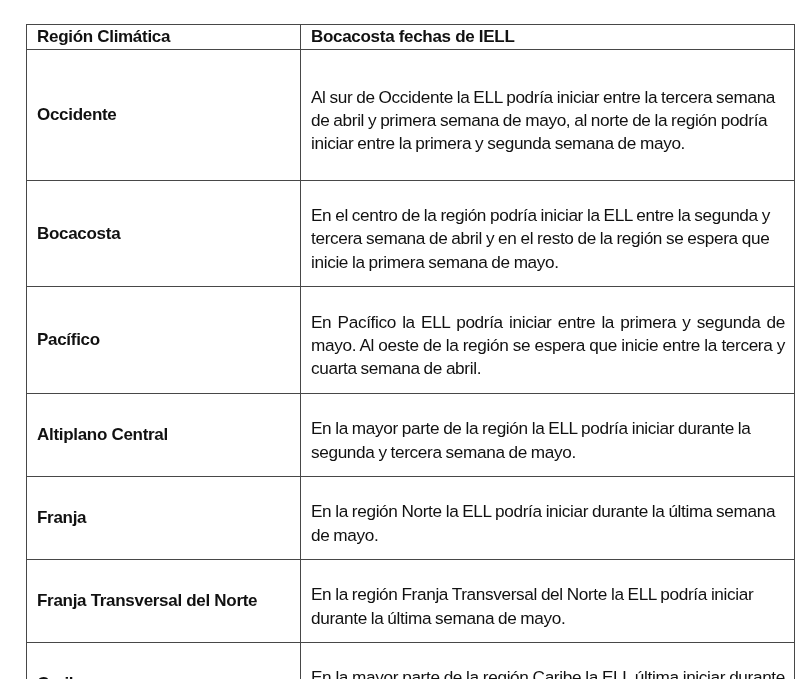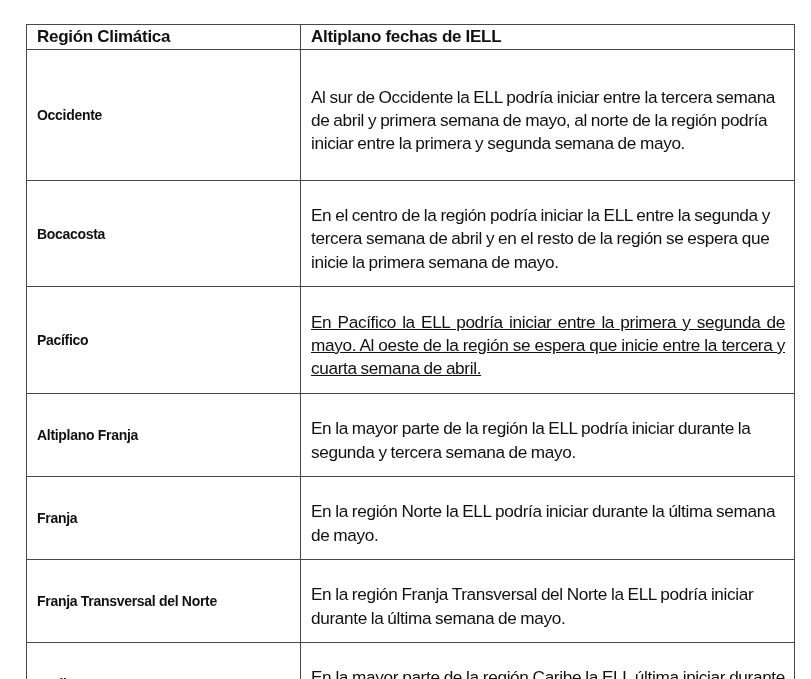--- a/index.html
+++ b/index.html
@@ -35,32 +35,32 @@
     th {
       font-weight: bold;
       font-size: 17px;
       height: 24px;
       padding: 0 0 0 10px;
       letter-spacing: -0.3px;
       line-height: 22px;
     }
     td.region {
       font-weight: bold;
-      font-size: 14px;
+      font-size: 17px;
       padding: 0 0 0 10px;
       letter-spacing: -0.3px;
     }
     td.desc {
       font-size: 17.2px;
       line-height: 23.2px;
       padding: 17px 9px 6px 10px;
       letter-spacing: -0.35px;
       word-spacing: -0.5px;
     }
-    td.desc.justify { text-align: justify; text-decoration: underline; }
+    td.desc.justify { text-align: justify; }
     tr.r-occidente td { height: 107px; }
     tr.r-bocacosta td { height: 82px; }
     tr.r-pacifico td { height: 83px; }
     tr.r-altiplano td { height: 59px; }
     tr.r-valles td { height: 59px; }
     tr.r-norte td { height: 59px; }
     tr.r-franja td { height: 59px; }
     tr.r-caribe td { height: 58px; }
   </style>
 </head>
@@ -68,38 +68,38 @@
 
 <div class="table-wrap">
   <table>
     <colgroup>
       <col class="c1">
       <col class="c2">
     </colgroup>
     <thead>
       <tr>
         <th>Región Climática</th>
-        <th>Altiplano fechas de IELL</th>
+        <th>Bocacosta fechas de IELL</th>
       </tr>
     </thead>
     <tbody>
       <tr class="r-occidente">
         <td class="region">Occidente</td>
         <td class="desc">Al sur de Occidente la ELL podría iniciar entre la tercera semana de abril y primera semana de mayo, al norte de la región podría iniciar entre la primera y segunda semana de mayo.</td>
       </tr>
       <tr class="r-bocacosta">
         <td class="region">Bocacosta</td>
         <td class="desc">En el centro de la región podría iniciar la ELL entre la segunda y tercera semana de abril y en el resto de la región se espera que inicie la primera semana de mayo.</td>
       </tr>
       <tr class="r-pacifico">
         <td class="region">Pacífico</td>
         <td class="desc justify">En Pacífico la ELL podría iniciar entre la primera y segunda de mayo. Al oeste de la región se espera que inicie entre la tercera y cuarta semana de abril.</td>
       </tr>
       <tr class="r-altiplano">
-        <td class="region">Altiplano Franja</td>
+        <td class="region">Altiplano Central</td>
         <td class="desc">En la mayor parte de la región la ELL podría iniciar durante la segunda y tercera semana de mayo.</td>
       </tr>
       <tr class="r-norte">
         <td class="region">Franja</td>
         <td class="desc">En la región Norte la ELL podría iniciar durante la última semana de mayo.</td>
       </tr>
       <tr class="r-franja">
         <td class="region">Franja Transversal del Norte</td>
         <td class="desc">En la región Franja Transversal del Norte la ELL podría iniciar durante la última semana de mayo.</td>
       </tr>

